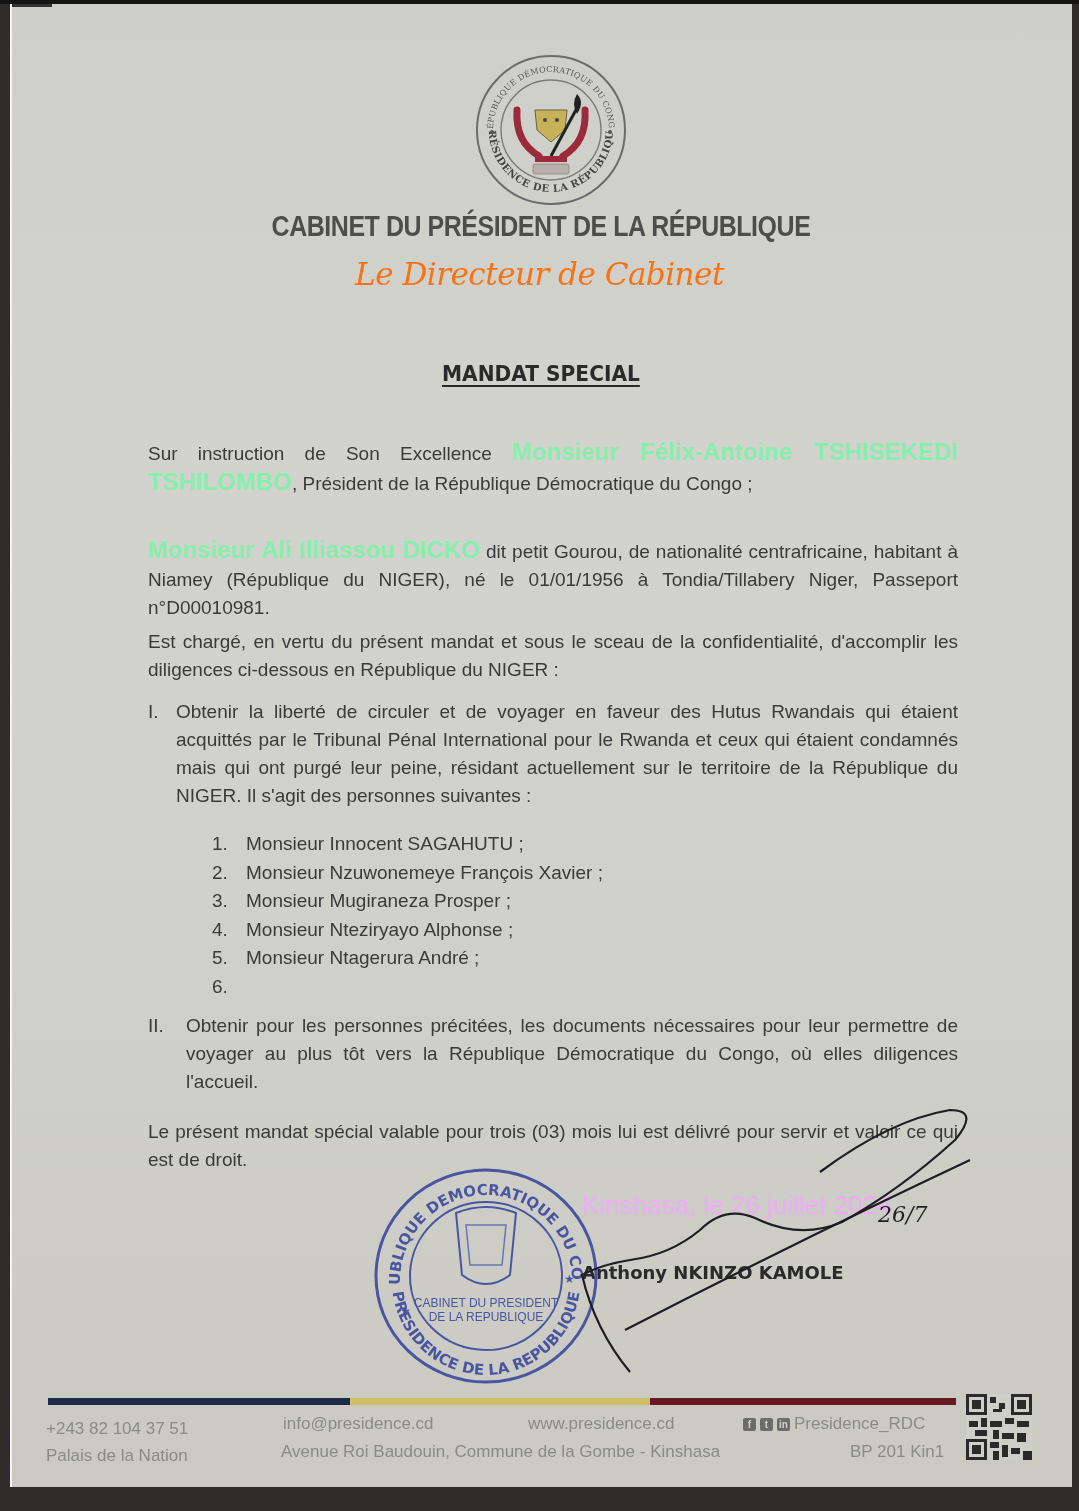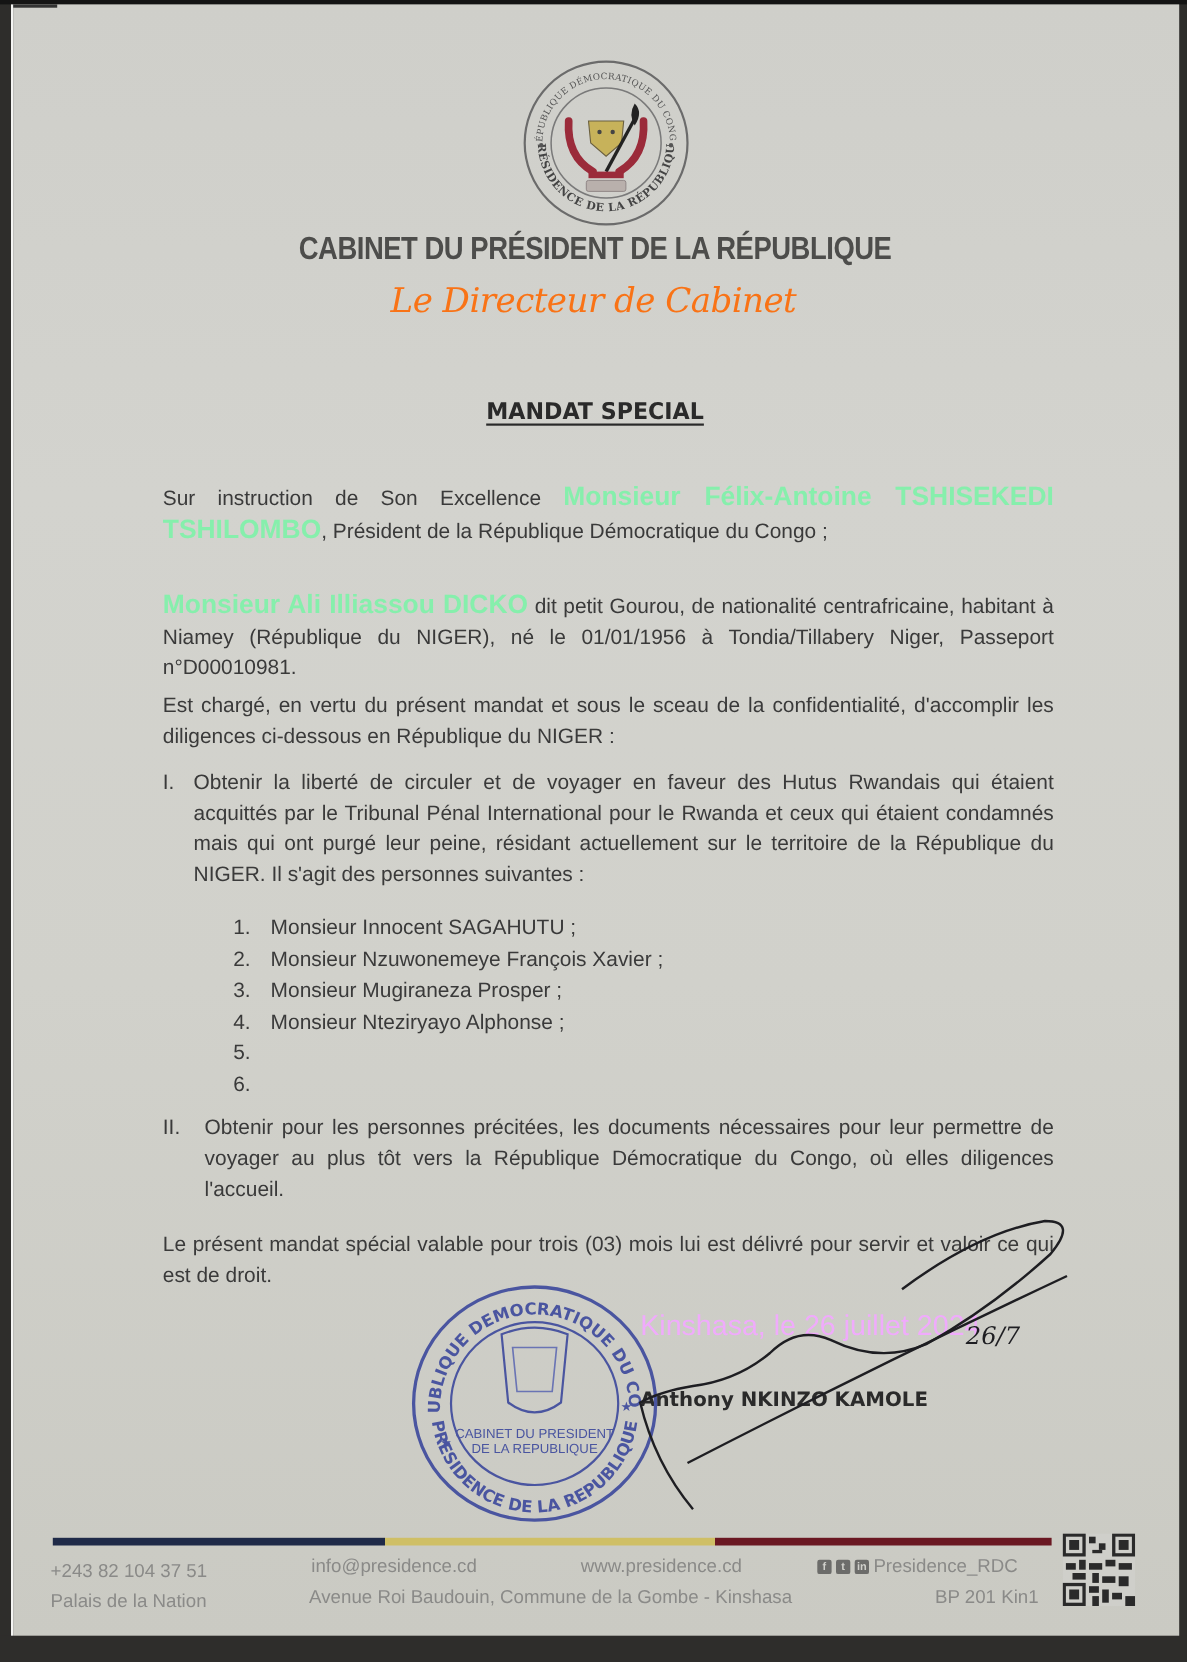--- a/index.html
+++ b/index.html
@@ -148,20 +148,21 @@
   <li>
       <span class="n">3.</span>
       <span>Monsieur Mugiraneza Prosper ;</span>
     </li>
   <li>
       <span class="n">4.</span>
       <span>Monsieur Nteziryayo Alphonse ;</span>
     </li>
   <li>
       <span class="n">5.</span>
+      <span>Monsieur Ntagerura André ;</span>
     </li>
   <li>
       <span class="n">6.</span>
     </li>
 </ul>
 
 <div class="body-text sec sec2">
   <span class="num" style="width:38px">II.</span>
   <span class="txt">Obtenir pour les personnes précitées, les documents nécessaires pour leur permettre de voyager au plus tôt vers la République Démocratique du Congo, où elles diligences l'accueil.</span>
 </div>

